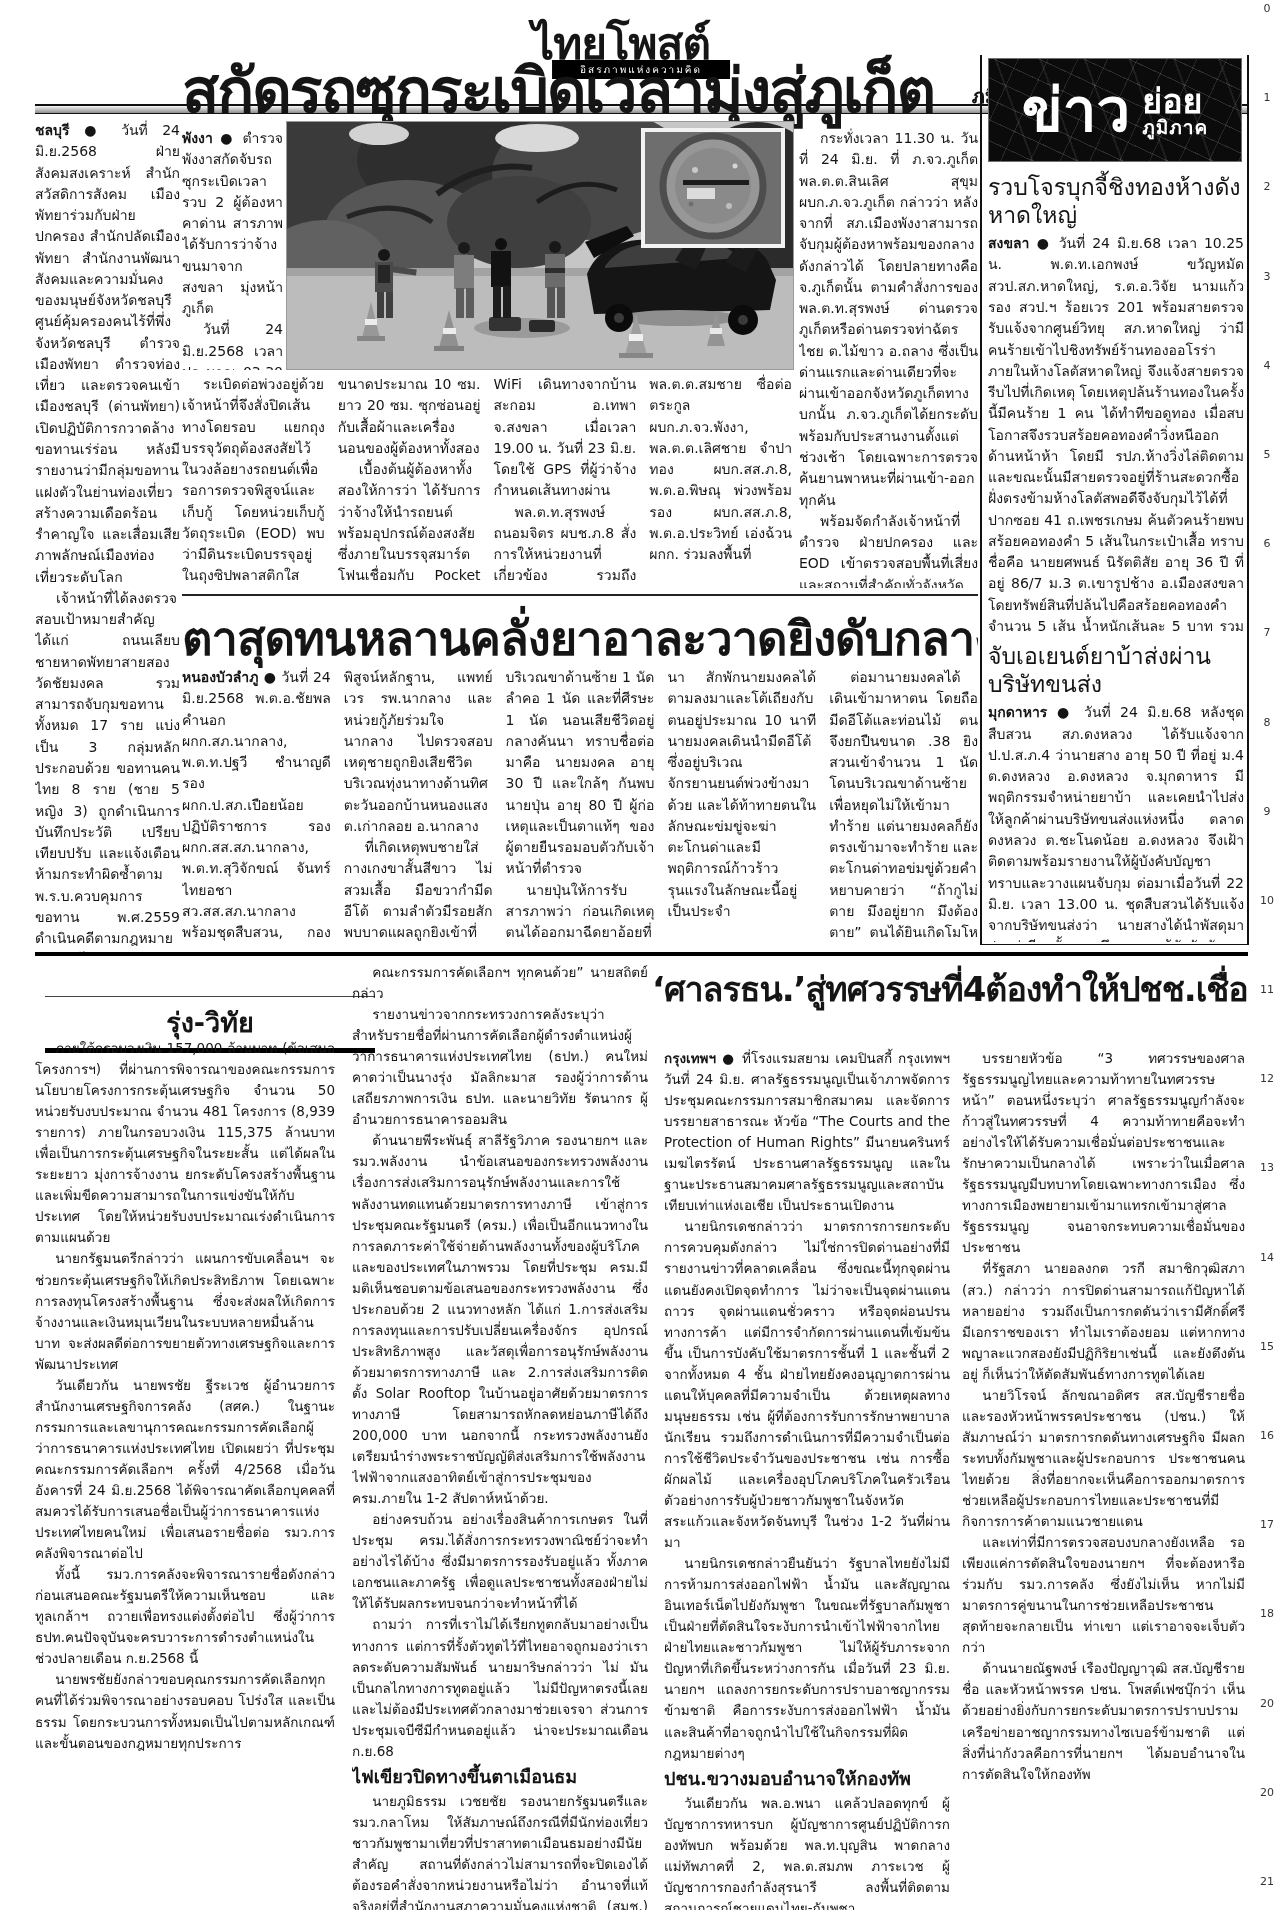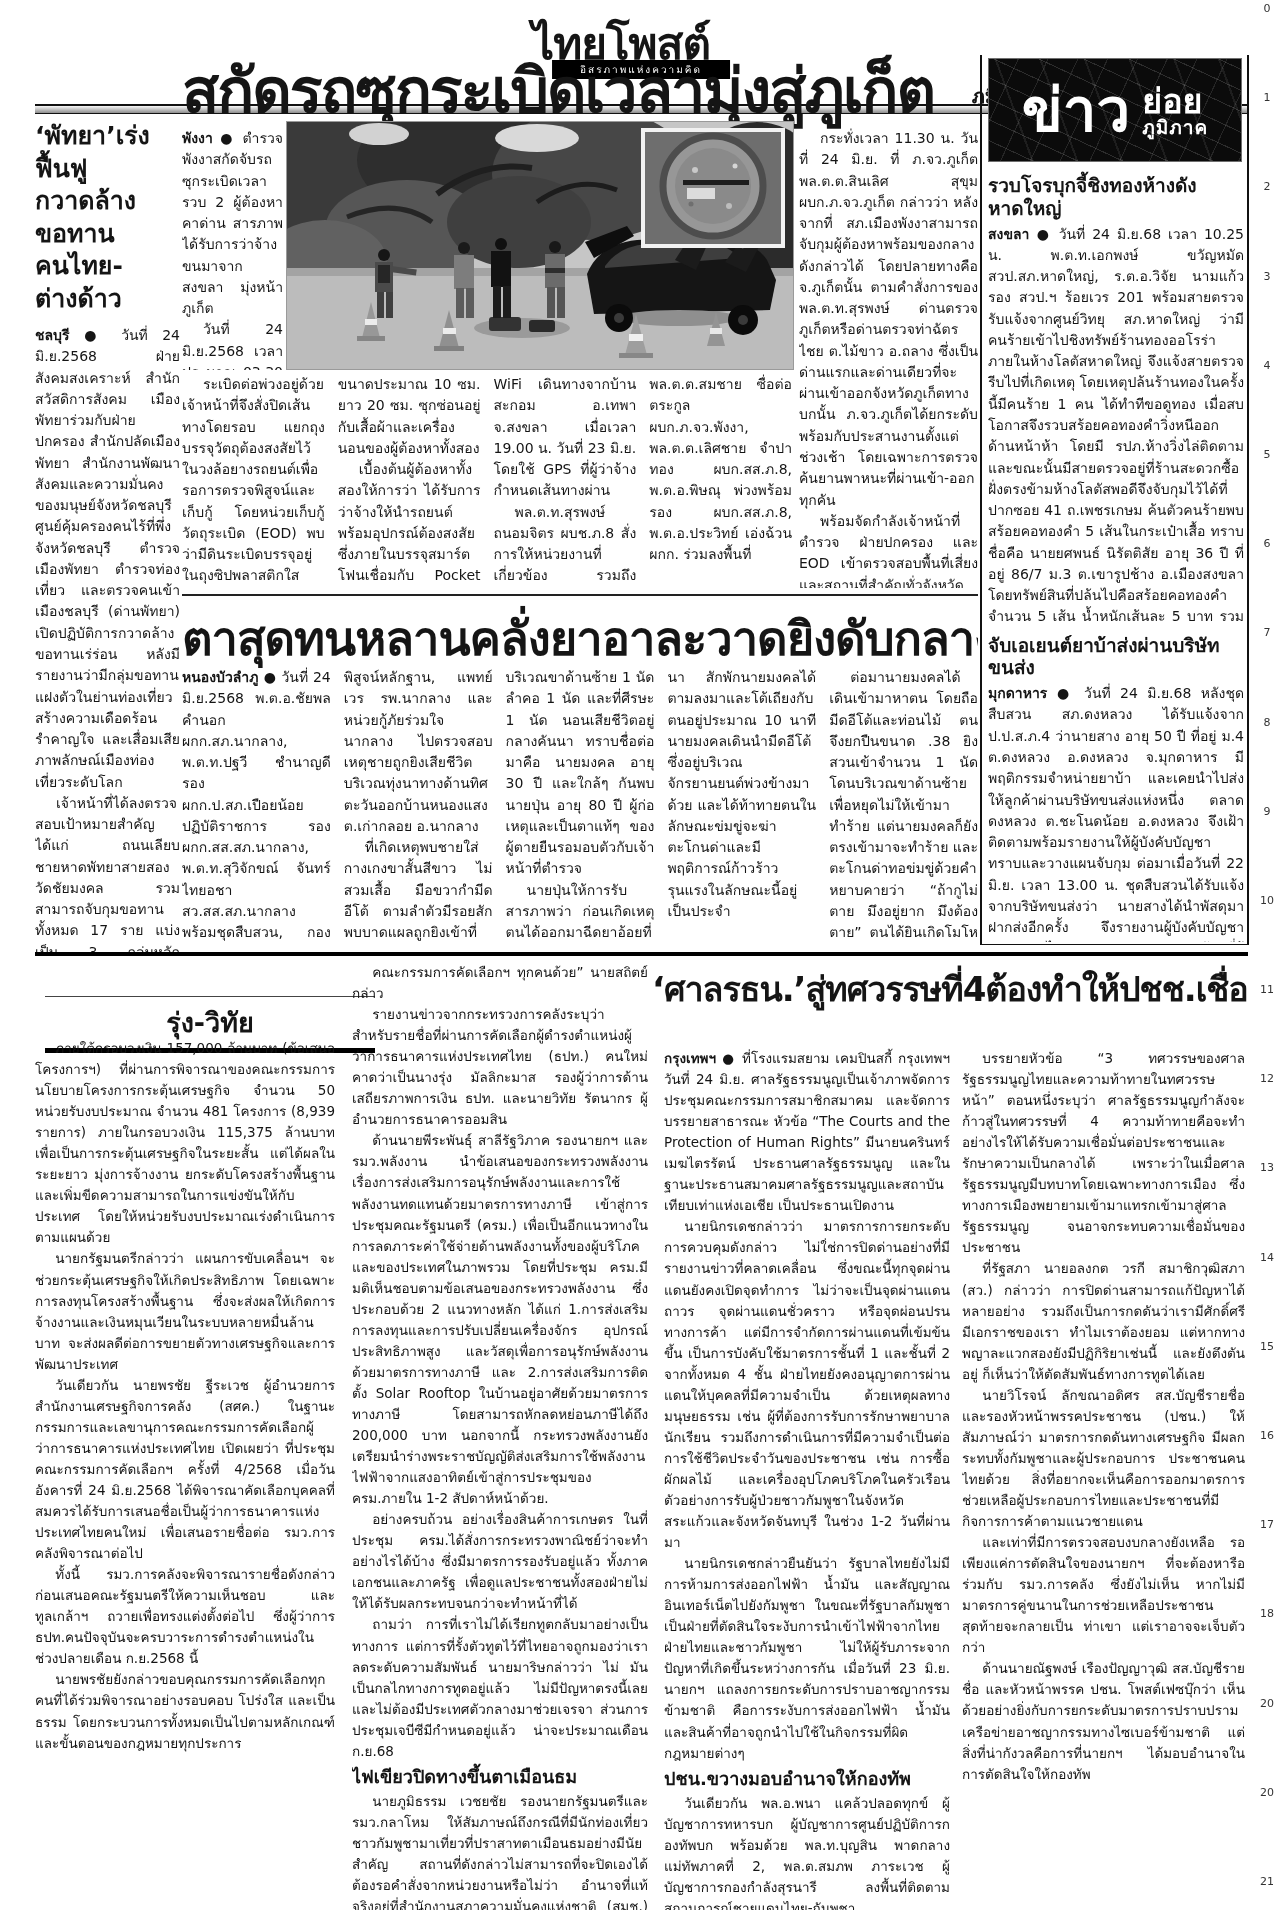--- a/index.html
+++ b/index.html
@@ -45,21 +45,21 @@
   .briefs{position:absolute;left:988px;top:58px;width:256px;height:884px;overflow:hidden;}
   .briefs-logo{position:relative;width:254px;height:104px;border:1px solid #6f6f6f;box-sizing:border-box;
         display:flex;align-items:center;justify-content:center;gap:12px;
         background:repeating-linear-gradient(25deg,transparent 0 18px,rgba(255,255,255,.14) 18px 19px),
                    repeating-linear-gradient(115deg,transparent 0 26px,rgba(255,255,255,.11) 26px 27px),
                    repeating-linear-gradient(70deg,transparent 0 40px,rgba(255,255,255,.08) 40px 42px),#0b0b0b;}
   .logo-big{font-size:60px;font-weight:900;color:#fff;line-height:.9;}
   .logo-stack{display:flex;flex-direction:column;line-height:1;}
   .logo-sub1{font-size:34px;font-weight:900;color:#fff;}
   .logo-sub2{font-size:19px;font-weight:800;color:#fff;letter-spacing:1px;}
-  .brief-hl{margin:12px 0 4px;font-size:19px;font-weight:700;line-height:1.2;}
+  .brief-hl{margin:12px 0 4px;font-size:23px;font-weight:400;line-height:1.2;}
   .brief-body-1{height:398px;overflow:hidden;}
   .brief-body-2{height:268px;overflow:hidden;}
   
   .rule-bottom{position:absolute;left:35px;top:952px;width:1213px;border-top:4px solid #000;}
   .bl-header{position:absolute;left:45px;top:996px;width:330px;}
   .inner-header{margin:12px 4px;}
   .bl-header .thin,.inner-header .thin{border-top:1px solid #444;}
   .bl-header .title,.inner-header .title{font-size:27px;font-weight:800;text-align:center;margin:4px 0;text-indent:0;}
   .bl-header .thick,.inner-header .thick{border-top:5px solid #000;}
   .bcol{position:absolute;overflow:hidden;font-size:13.5px;line-height:1.56;text-align:justify;}
@@ -101,21 +101,20 @@
       <p class="para">15</p>
       <p class="para">16</p>
       <p class="para">17</p>
       <p class="para">18</p>
       <p class="para">20</p>
       <p class="para">20</p>
       <p class="para">21</p>
     </div>
 
   <section class="pattaya">
-    <h2 class="pattaya-hl"><span>‘พัทยา’เร่งฟื้นฟู</span><br><span>กวาดล้างขอทาน</span><br><span>คนไทย-ต่างด้าว</span></h2>
     <div class="body-text">
         <p class="para lead"><b>ชลบุรี ● </b>วันที่ 24 มิ.ย.2568 ฝ่ายสังคมสงเคราะห์ สำนักสวัสดิการสังคม เมืองพัทยาร่วมกับฝ่ายปกครอง สำนักปลัดเมืองพัทยา สำนักงานพัฒนาสังคมและความมั่นคงของมนุษย์จังหวัดชลบุรี ศูนย์คุ้มครองคนไร้ที่พึ่งจังหวัดชลบุรี ตำรวจเมืองพัทยา ตำรวจท่องเที่ยว และตรวจคนเข้าเมืองชลบุรี (ด่านพัทยา) เปิดปฏิบัติการกวาดล้างขอทานเร่ร่อน หลังมีรายงานว่ามีกลุ่มขอทานแฝงตัวในย่านท่องเที่ยว สร้างความเดือดร้อนรำคาญใจ และเสื่อมเสียภาพลักษณ์เมืองท่องเที่ยวระดับโลก</p>
         <p class="para">เจ้าหน้าที่ได้ลงตรวจสอบเป้าหมายสำคัญ ได้แก่ ถนนเลียบชายหาดพัทยาสายสองวัดชัยมงคล รวมสามารถจับกุมขอทานทั้งหมด 17 ราย แบ่งเป็น 3 กลุ่มหลัก ประกอบด้วย ขอทานคนไทย 8 ราย (ชาย 5 หญิง 3) ถูกดำเนินการบันทึกประวัติ เปรียบเทียบปรับ และแจ้งเตือนห้ามกระทำผิดซ้ำตาม พ.ร.บ.ควบคุมการขอทาน พ.ศ.2559 ดำเนินคดีตามกฎหมายทันทีต่อไป</p>
       </div>
   </section>
 
   <h1 class="main-hl">สกัดรถซุกระเบิดเวลามุ่งสู่ภูเก็ต</h1>
   <div class="colA body-text">
       <p class="para lead"><b>พังงา ● </b>ตำรวจพังงาสกัดจับรถซุกระเบิดเวลา รวบ 2 ผู้ต้องหาคาด่าน สารภาพได้รับการว่าจ้างขนมาจากสงขลา มุ่งหน้าภูเก็ต</p>
       <p class="para">วันที่ 24 มิ.ย.2568 เวลาประมาณ 03.30 น. ตำรวจ สภ.เมืองพังงาตั้งจุดตรวจบริเวณแยกบายพาสหน้าศาลากลางจังหวัด ตรวจพบรถยนต์ต้องสงสัย ฮอนด้าซิตี้ สีดำ ทะเบียน กฉ-9486 สุรินทร์ ขับเลี้ยวไปทางสถานีขนส่งจังหวัด ต.ถ้ำน้ำผุด อ.เมืองพังงา ก่อนเรียกตรวจสอบภายในรถพบชาย 2 ราย ได้แก่ นายมูหามะวาเด็ง อายุ 29 ปี เป็นผู้ขับขี่ และนายสุไลมาน กาชา อายุ 27 ปี ชาวจังหวัดสงขลา</p>

